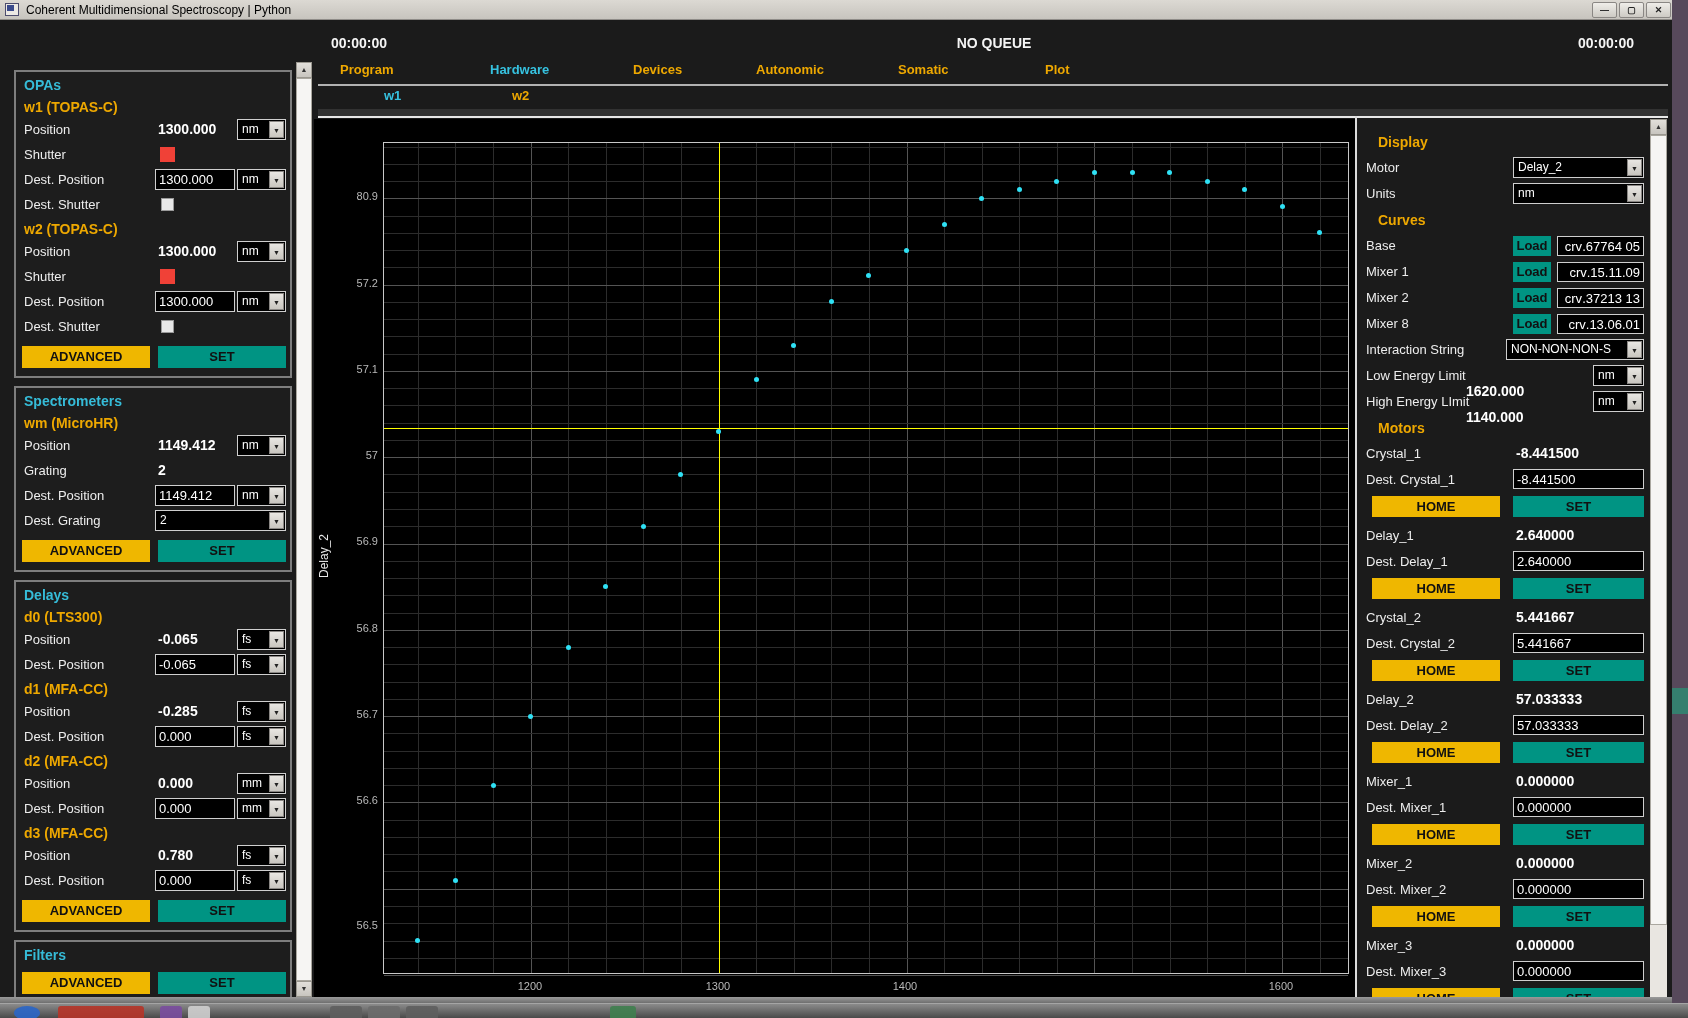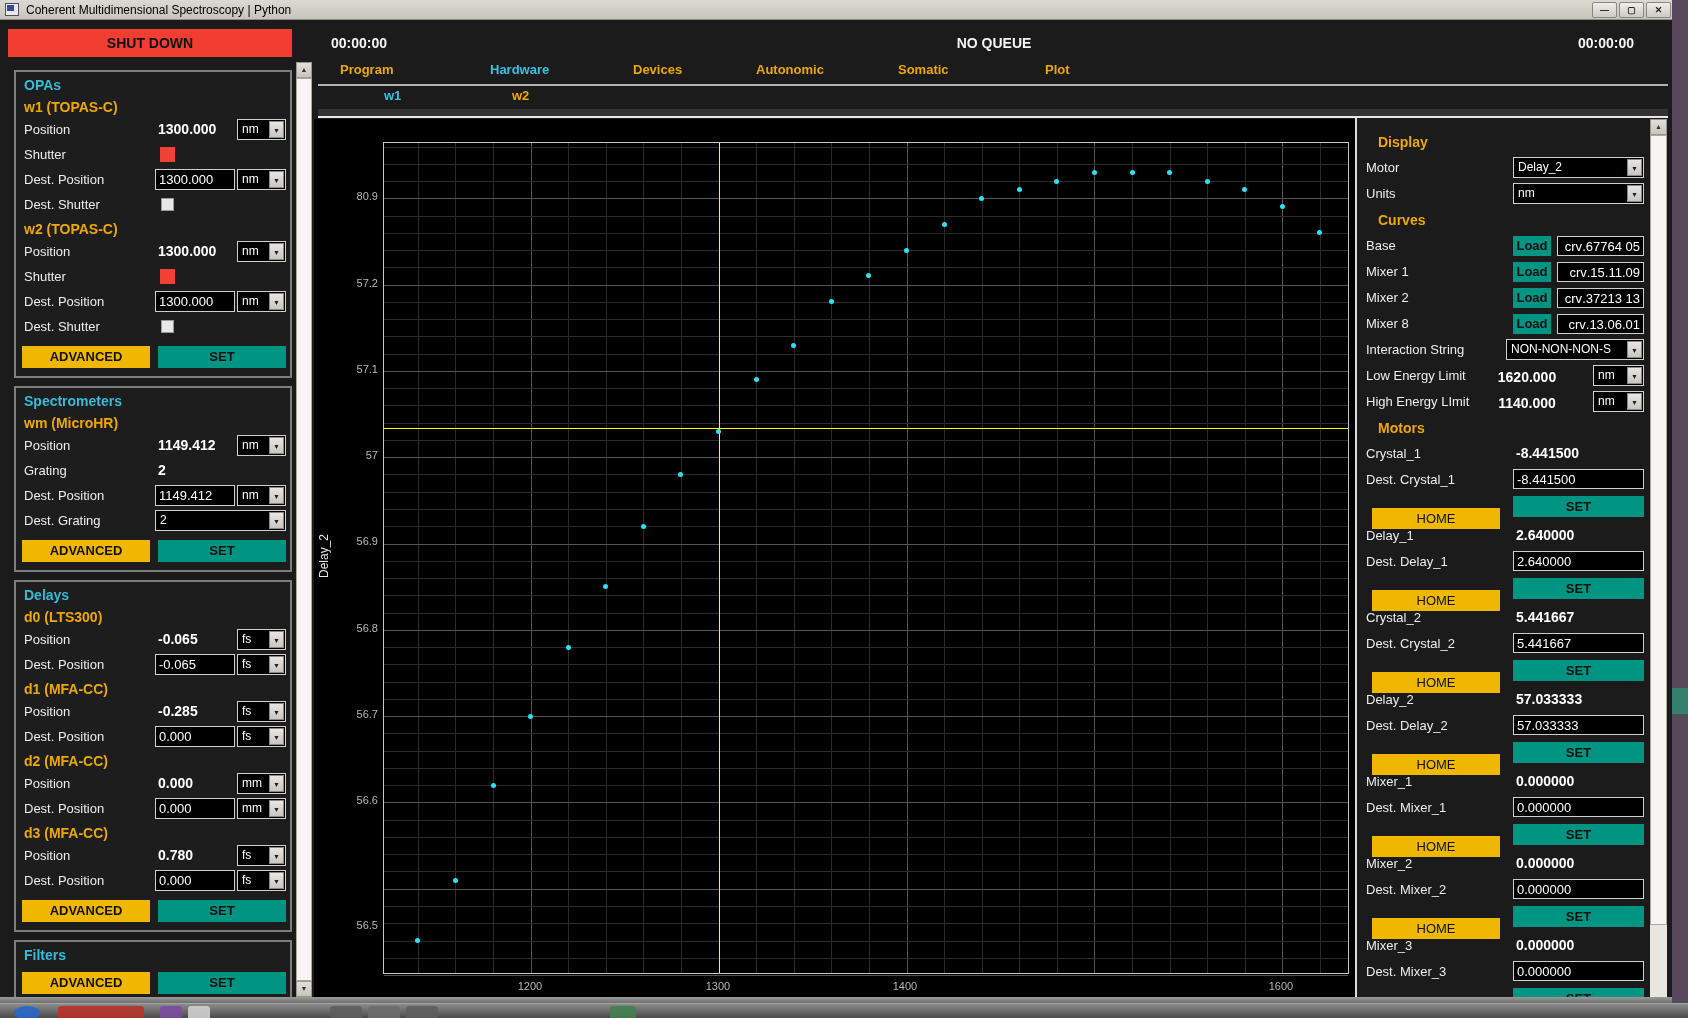--- a/index.html
+++ b/index.html
@@ -98,51 +98,50 @@
   
   #vdivider { left:1355px; top:96px; width:2px; height:901px; background:#dcdcdc; }
   #rpanel { left:1358px; top:99px; width:292px; height:898px; overflow:hidden;
             background:#1b1b1b; padding:10px 0 0 8px; }
   .r-row { position:relative; height:26px; width:280px; }
   .r-head { font-size:14px; font-weight:bold; color:#eea800; line-height:26px; padding-left:0;margin-left:12px; }
   .r-label { position:absolute; left:0; top:5px; font-size:13px; color:#ededed; }
   .r-combo { left:147px; top:2px; width:131px; }
   .r-input { left:147px; top:2px; width:131px; height:20px; }
   .r-value { position:absolute; left:150px; top:4px; font-size:14px; font-weight:bold; color:#fff; }
-  .r-value-num { position:absolute; left:100px; top:6px; width:122px; text-align:center;
+  .r-value-num { position:absolute; left:100px; top:20px; width:122px; text-align:left;
                  font-size:14px; font-weight:bold; color:#fff; }
   .r-unit { left:227px; top:2px; width:51px; }
   .load-btn { position:absolute; left:147px; top:3px; width:38px; height:20px; background:#009483;
               color:#111; font-size:13px; font-weight:bold; text-align:center; line-height:20px; }
   .file-field { left:191px; top:3px; width:87px; height:20px; text-align:right;
                 white-space:nowrap; overflow:hidden; direction:rtl; }
   .ic-combo { left:140px; top:2px; width:138px; }
   .m-btnrow { position:relative; height:30px; width:280px; }
-  .btn-home { position:absolute; left:6px; top:15px; width:128px; height:21px; background:#efb700;
-              color:#111; font-size:13px; font-weight:normal; text-align:center; line-height:21px; }
+  .btn-home { position:absolute; left:6px; top:3px; width:128px; height:21px; background:#efb700;
+              color:#111; font-size:13px; font-weight:bold; text-align:center; line-height:21px; }
   .btn-mset { position:absolute; left:147px; top:3px; width:131px; height:21px; background:#009483;
               color:#111; font-size:13px; font-weight:bold; text-align:center; line-height:21px; }
 </style>
 </head>
 <body>
 
 <div class="abs" id="desktop-strip"></div>
 <div class="abs" id="desktop-accent"></div>
 
 <div class="abs" id="titlebar">
   <div class="abs" id="title-icon"></div>
   <div class="abs" id="title-text">Coherent Multidimensional Spectroscopy | Python</div>
   <div class="abs winbtn" style="left:1592px">—</div>
   <div class="abs winbtn" style="left:1619px">▢</div>
   <div class="abs winbtn" style="left:1646px">✕</div>
 </div>
 
 <div class="abs" id="win">
 
-  <div class="abs" id="shutdown">SHUT DOWN</div>
   <div class="abs timer" style="left:331px">00:00:00</div>
   <div class="abs" id="queue">NO QUEUE</div>
   <div class="abs timer" style="left:1578px">00:00:00</div>
 
   <div id="tabs-holder">
       <div class="abs tab" style="left: 340px;">Program</div>
       <div class="abs tab active" style="left: 490px;">Hardware</div>
       <div class="abs tab" style="left: 633px;">Devices</div>
       <div class="abs tab" style="left: 756px;">Autonomic</div>
       <div class="abs tab" style="left: 898px;">Somatic</div>

